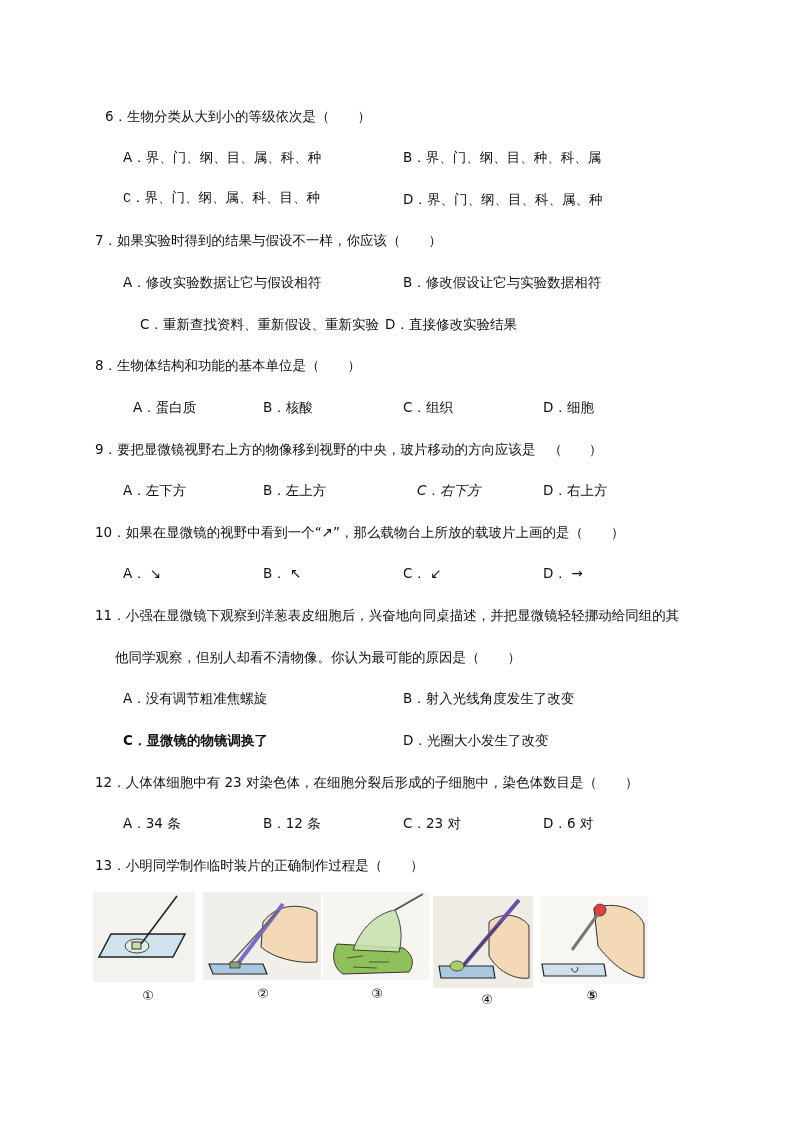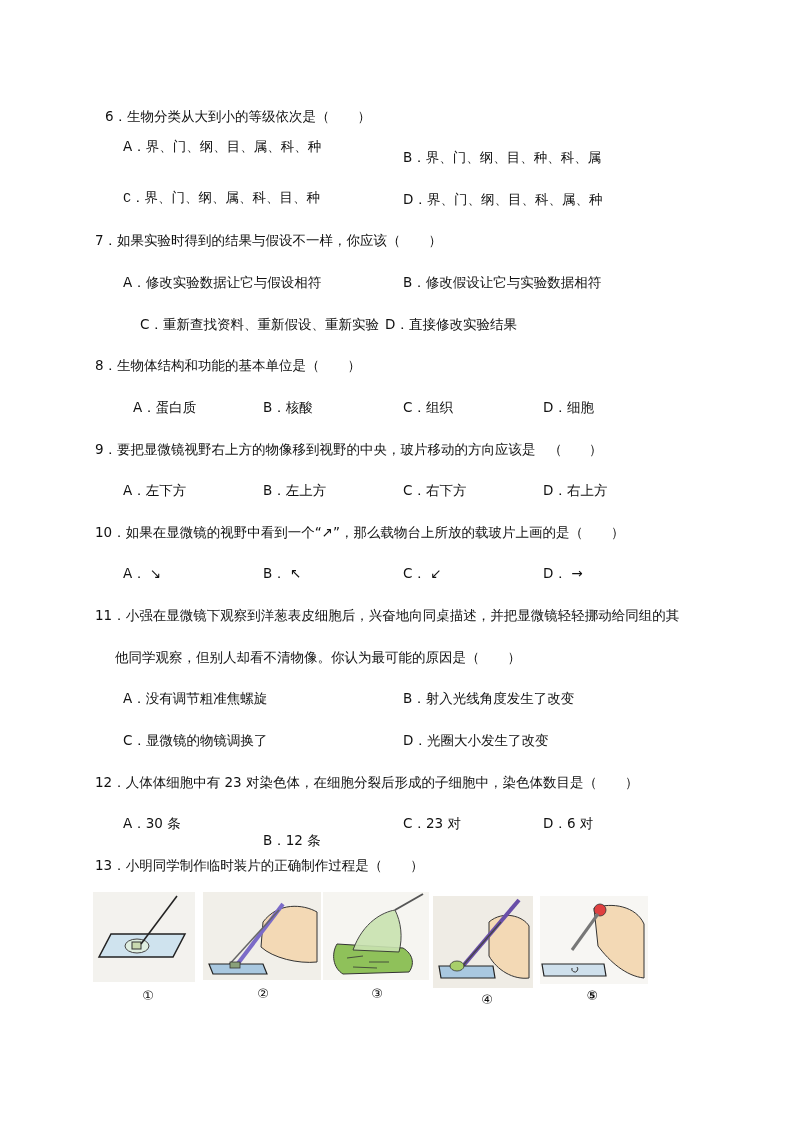--- a/index.html
+++ b/index.html
@@ -14,21 +14,21 @@
   .paren-gap { display: inline-block; width: 28px; }
   .figure { position: absolute; background: #f3f2ee; overflow: hidden; }
   .caption { position: absolute; font-size: 13px; text-align: center; width: 30px; }
 </style>
 </head>
 <body>
 
 <div class="line q" style="top:106px;margin-left:10px;">
   <span>6．</span><span>生物分类从大到小的等级依次是（</span><span class="paren-gap"></span><span>）</span>
 </div>
-<div class="line opt" style="left:123px; top:136px;"><span>A．</span><span>界、门、纲、目、属、科、种</span></div>
+<div class="line opt" style="left:123px; top:147px;"><span>A．</span><span>界、门、纲、目、属、科、种</span></div>
 <div class="line opt" style="left:403px; top:147px;"><span>B．</span><span>界、门、纲、目、种、科、属</span></div>
 <div class="line opt" style="left:123px; top:189px;font-family:Liberation Mono, monospace;"><span>C．</span><span>界、门、纲、属、科、目、种</span></div>
 <div class="line opt" style="left:403px; top:189px;"><span>D．</span><span>界、门、纲、目、科、属、种</span></div>
 
 <div class="line q" style="top:230px;">
   <span>7．</span><span>如果实验时得到的结果与假设不一样，你应该（</span><span class="paren-gap"></span><span>）</span>
 </div>
 <div class="line opt" style="left:123px; top:272px;"><span>A．</span><span>修改实验数据让它与假设相符</span></div>
 <div class="line opt" style="left:403px; top:272px;"><span>B．</span><span>修改假设让它与实验数据相符</span></div>
 <div class="line opt" style="left:140px; top:314px;"><span>C．</span><span>重新查找资料、重新假设、重新实验</span></div>
@@ -40,47 +40,47 @@
 <div class="line opt" style="left:133px; top:397px;"><span>A．</span><span>蛋白质</span></div>
 <div class="line opt" style="left:263px; top:397px;"><span>B．</span><span>核酸</span></div>
 <div class="line opt" style="left:403px; top:397px;"><span>C．</span><span>组织</span></div>
 <div class="line opt" style="left:543px; top:397px;"><span>D．</span><span>细胞</span></div>
 
 <div class="line q" style="top:439px;">
   <span>9．</span><span>要把显微镜视野右上方的物像移到视野的中央，玻片移动的方向应该是</span>&nbsp;&nbsp;&nbsp;<span>（　　）</span>
 </div>
 <div class="line opt" style="left:123px; top:480px;"><span>A．</span><span>左下方</span></div>
 <div class="line opt" style="left:263px; top:480px;"><span>B．</span><span>左上方</span></div>
-<div class="line opt" style="left:403px; top:480px;"><span>C．</span><span>右下方</span></div>
+<div class="line opt" style="left:417px; top:480px;font-style:italic;"><span>C．</span><span>右下方</span></div>
 <div class="line opt" style="left:543px; top:480px;"><span>D．</span><span>右上方</span></div>
 
 <div class="line q" style="top:522px;">
   <span>10．</span><span>如果在显微镜的视野中看到一个“↗”，那么载物台上所放的载玻片上画的是（</span><span class="paren-gap"></span><span>）</span>
 </div>
 <div class="line opt" style="left:123px; top:563px;"><span>A．</span> <span>↘</span></div>
 <div class="line opt" style="left:263px; top:563px;"><span>B．</span> <span>↖</span></div>
 <div class="line opt" style="left:403px; top:563px;"><span>C．</span> <span>↙</span></div>
 <div class="line opt" style="left:543px; top:563px;"><span>D．</span> <span>→</span></div>
 
 <div class="line q" style="top:605px;">
   <span>11．</span><span>小强在显微镜下观察到洋葱表皮细胞后，兴奋地向同桌描述，并把显微镜轻轻挪动给同组的其</span>
 </div>
 <div class="line" style="left:115px; top:647px;">
   <span>他同学观察，但别人却看不清物像。你认为最可能的原因是（</span><span class="paren-gap"></span><span>）</span>
 </div>
 <div class="line opt" style="left:123px; top:688px;"><span>A．</span><span>没有调节粗准焦螺旋</span></div>
 <div class="line opt" style="left:403px; top:688px;"><span>B．</span><span>射入光线角度发生了改变</span></div>
-<div class="line opt" style="left:123px; top:730px;"><span>C．</span><span>显微镜的物镜调换了</span></div>
+<div class="line opt" style="left:123px; top:730px;font-weight:bold;"><span>C．</span><span>显微镜的物镜调换了</span></div>
 <div class="line opt" style="left:403px; top:730px;text-align:center;"><span>D．</span><span>光圈大小发生了改变</span></div>
 
 <div class="line q" style="top:772px;">
   <span>12．</span><span>人体体细胞中有 23 对染色体，在细胞分裂后形成的子细胞中，染色体数目是（</span><span class="paren-gap"></span><span>）</span>
 </div>
-<div class="line opt" style="left:123px; top:813px;"><span>A．</span><span>30 条</span></div>
-<div class="line opt" style="left:263px; top:813px;margin-top:17px;"><span>B．</span><span>12 条</span></div>
+<div class="line opt" style="left:123px; top:813px;"><span>A．</span><span>34 条</span></div>
+<div class="line opt" style="left:263px; top:813px;"><span>B．</span><span>12 条</span></div>
 <div class="line opt" style="left:403px; top:813px;"><span>C．</span><span>23 对</span></div>
 <div class="line opt" style="left:543px; top:813px;"><span>D．</span><span>6 对</span></div>
 
 <div class="line q" style="top:855px;">
   <span>13．</span><span>小明同学制作临时装片的正确制作过程是（</span><span class="paren-gap"></span><span>）</span>
 </div>
 
 <div class="figure" style="left:93px; top:892px; width:102px; height:90px;">
   <svg width="102" height="90" viewBox="0 0 102 90">
     <polygon points="18,42 92,42 80,65 6,65" fill="#cfe3ee" stroke="#222" stroke-width="1.5"></polygon>

